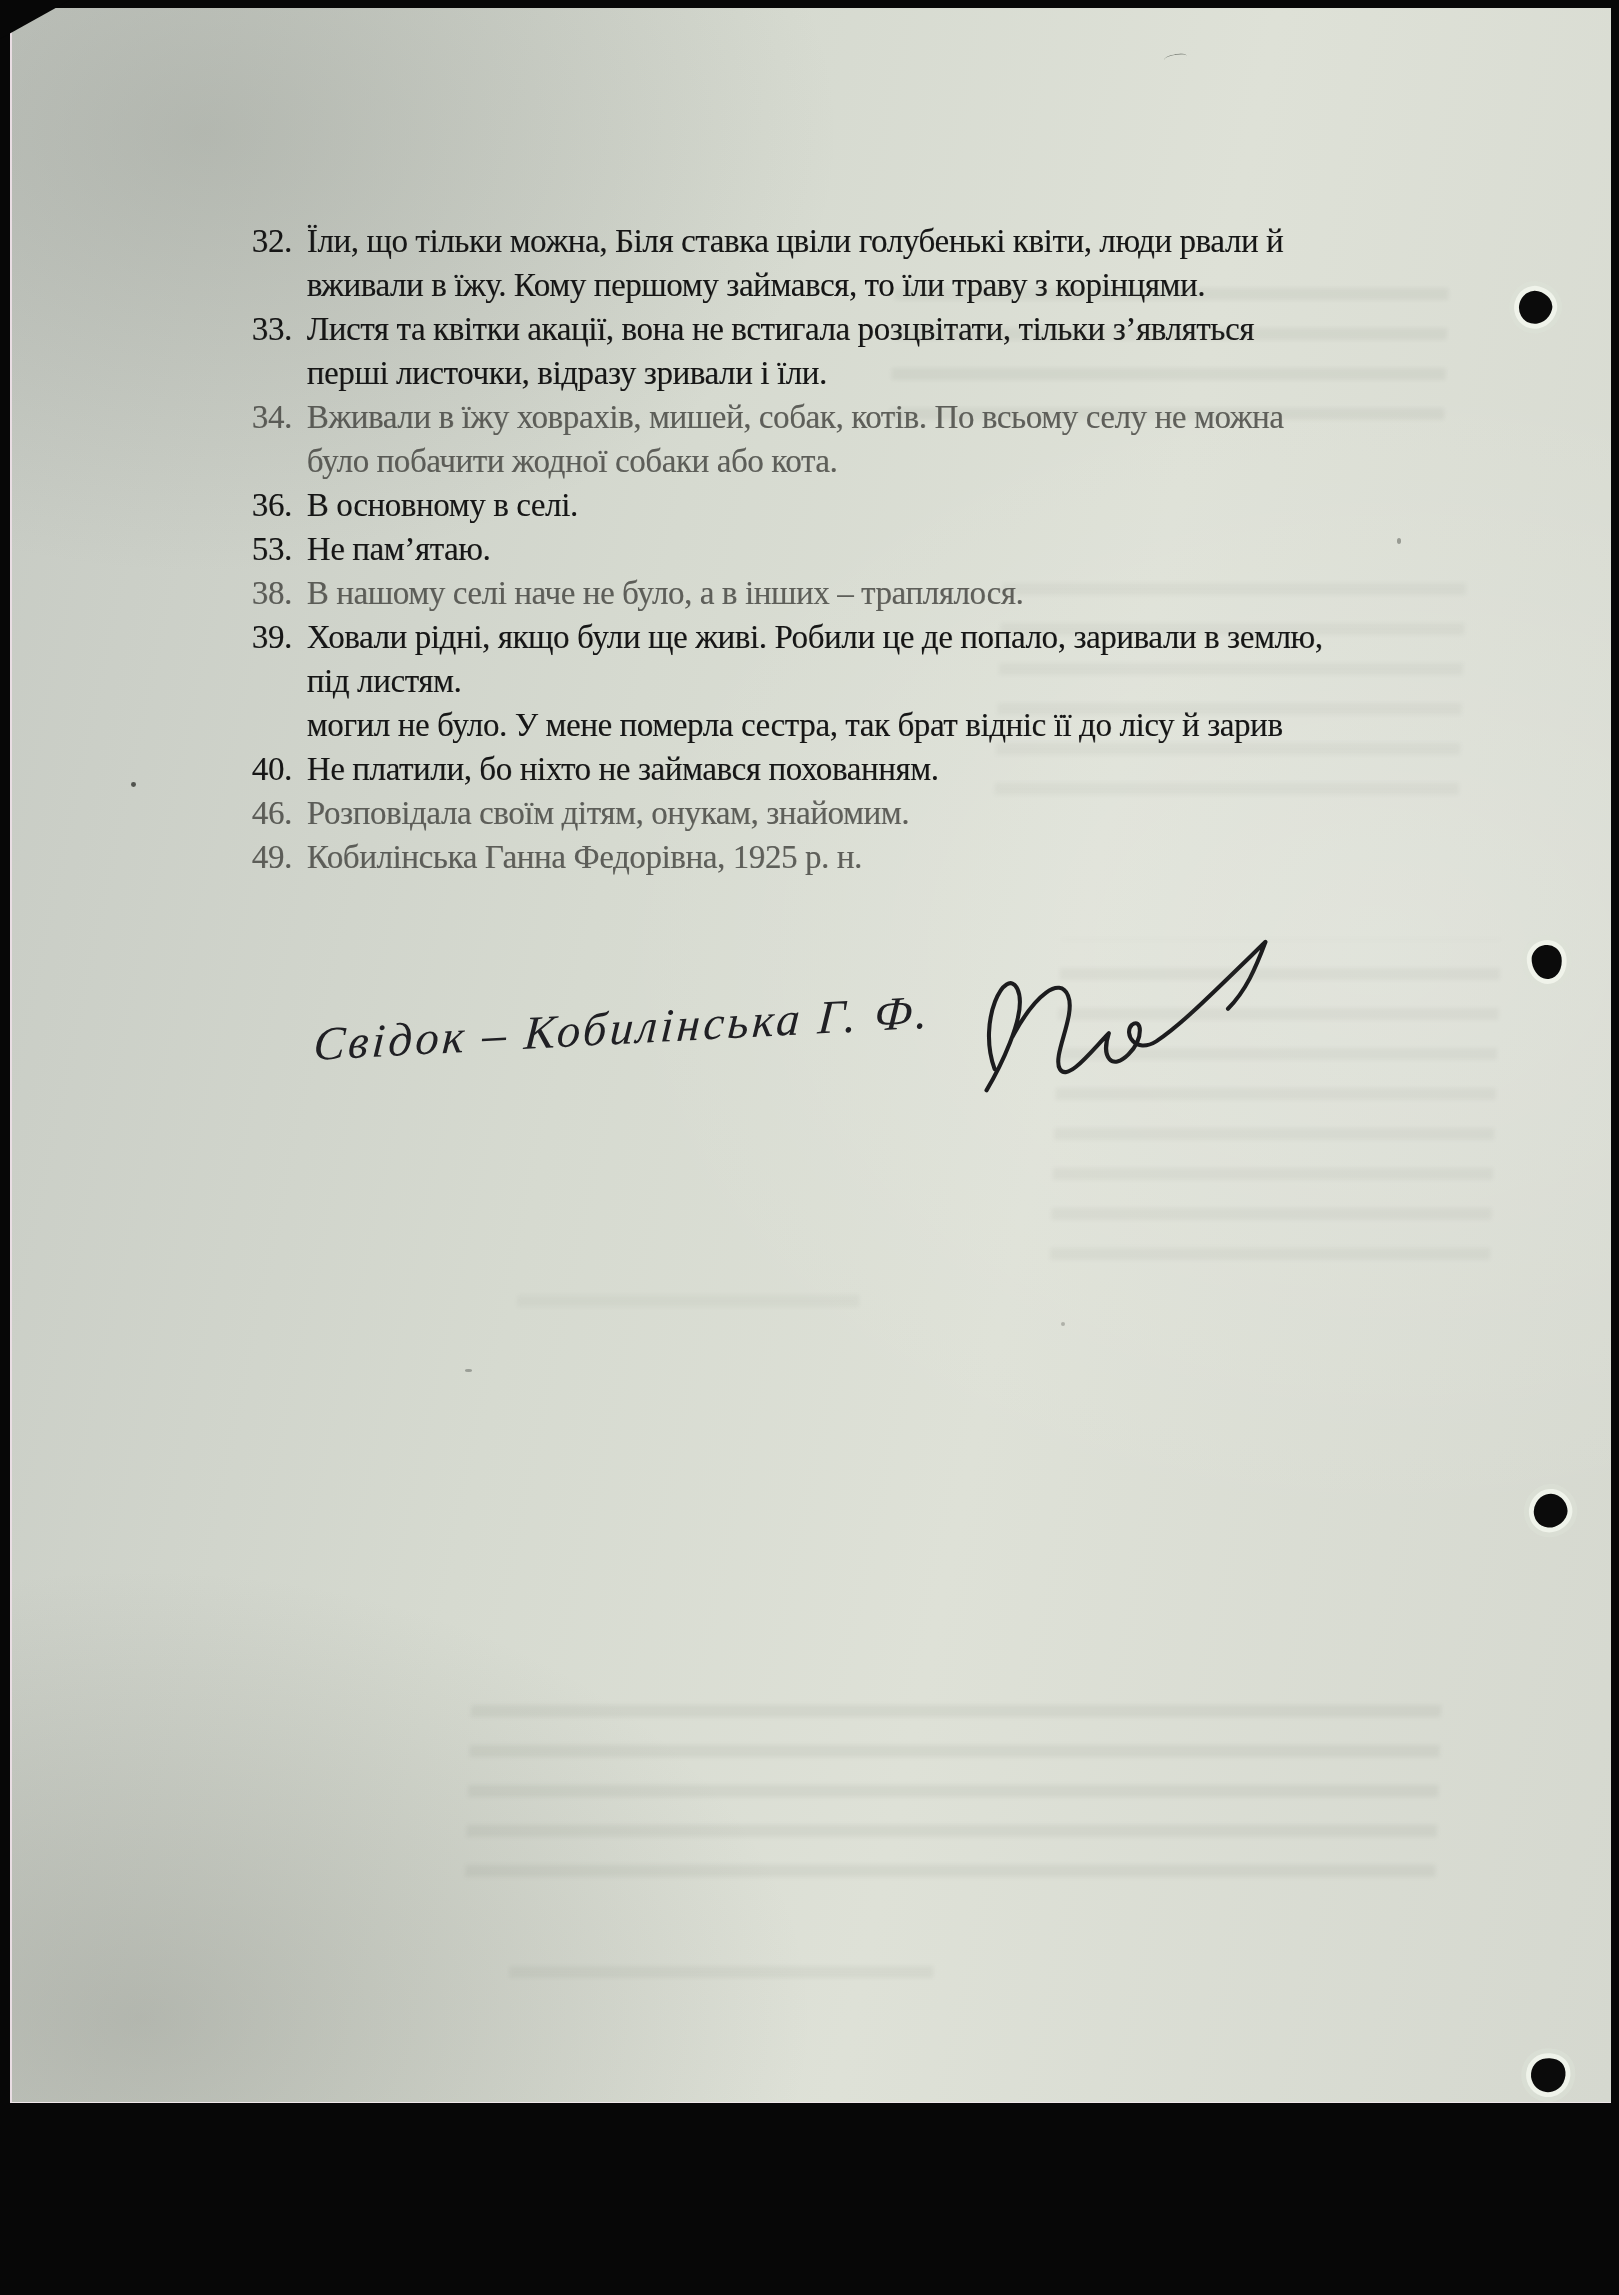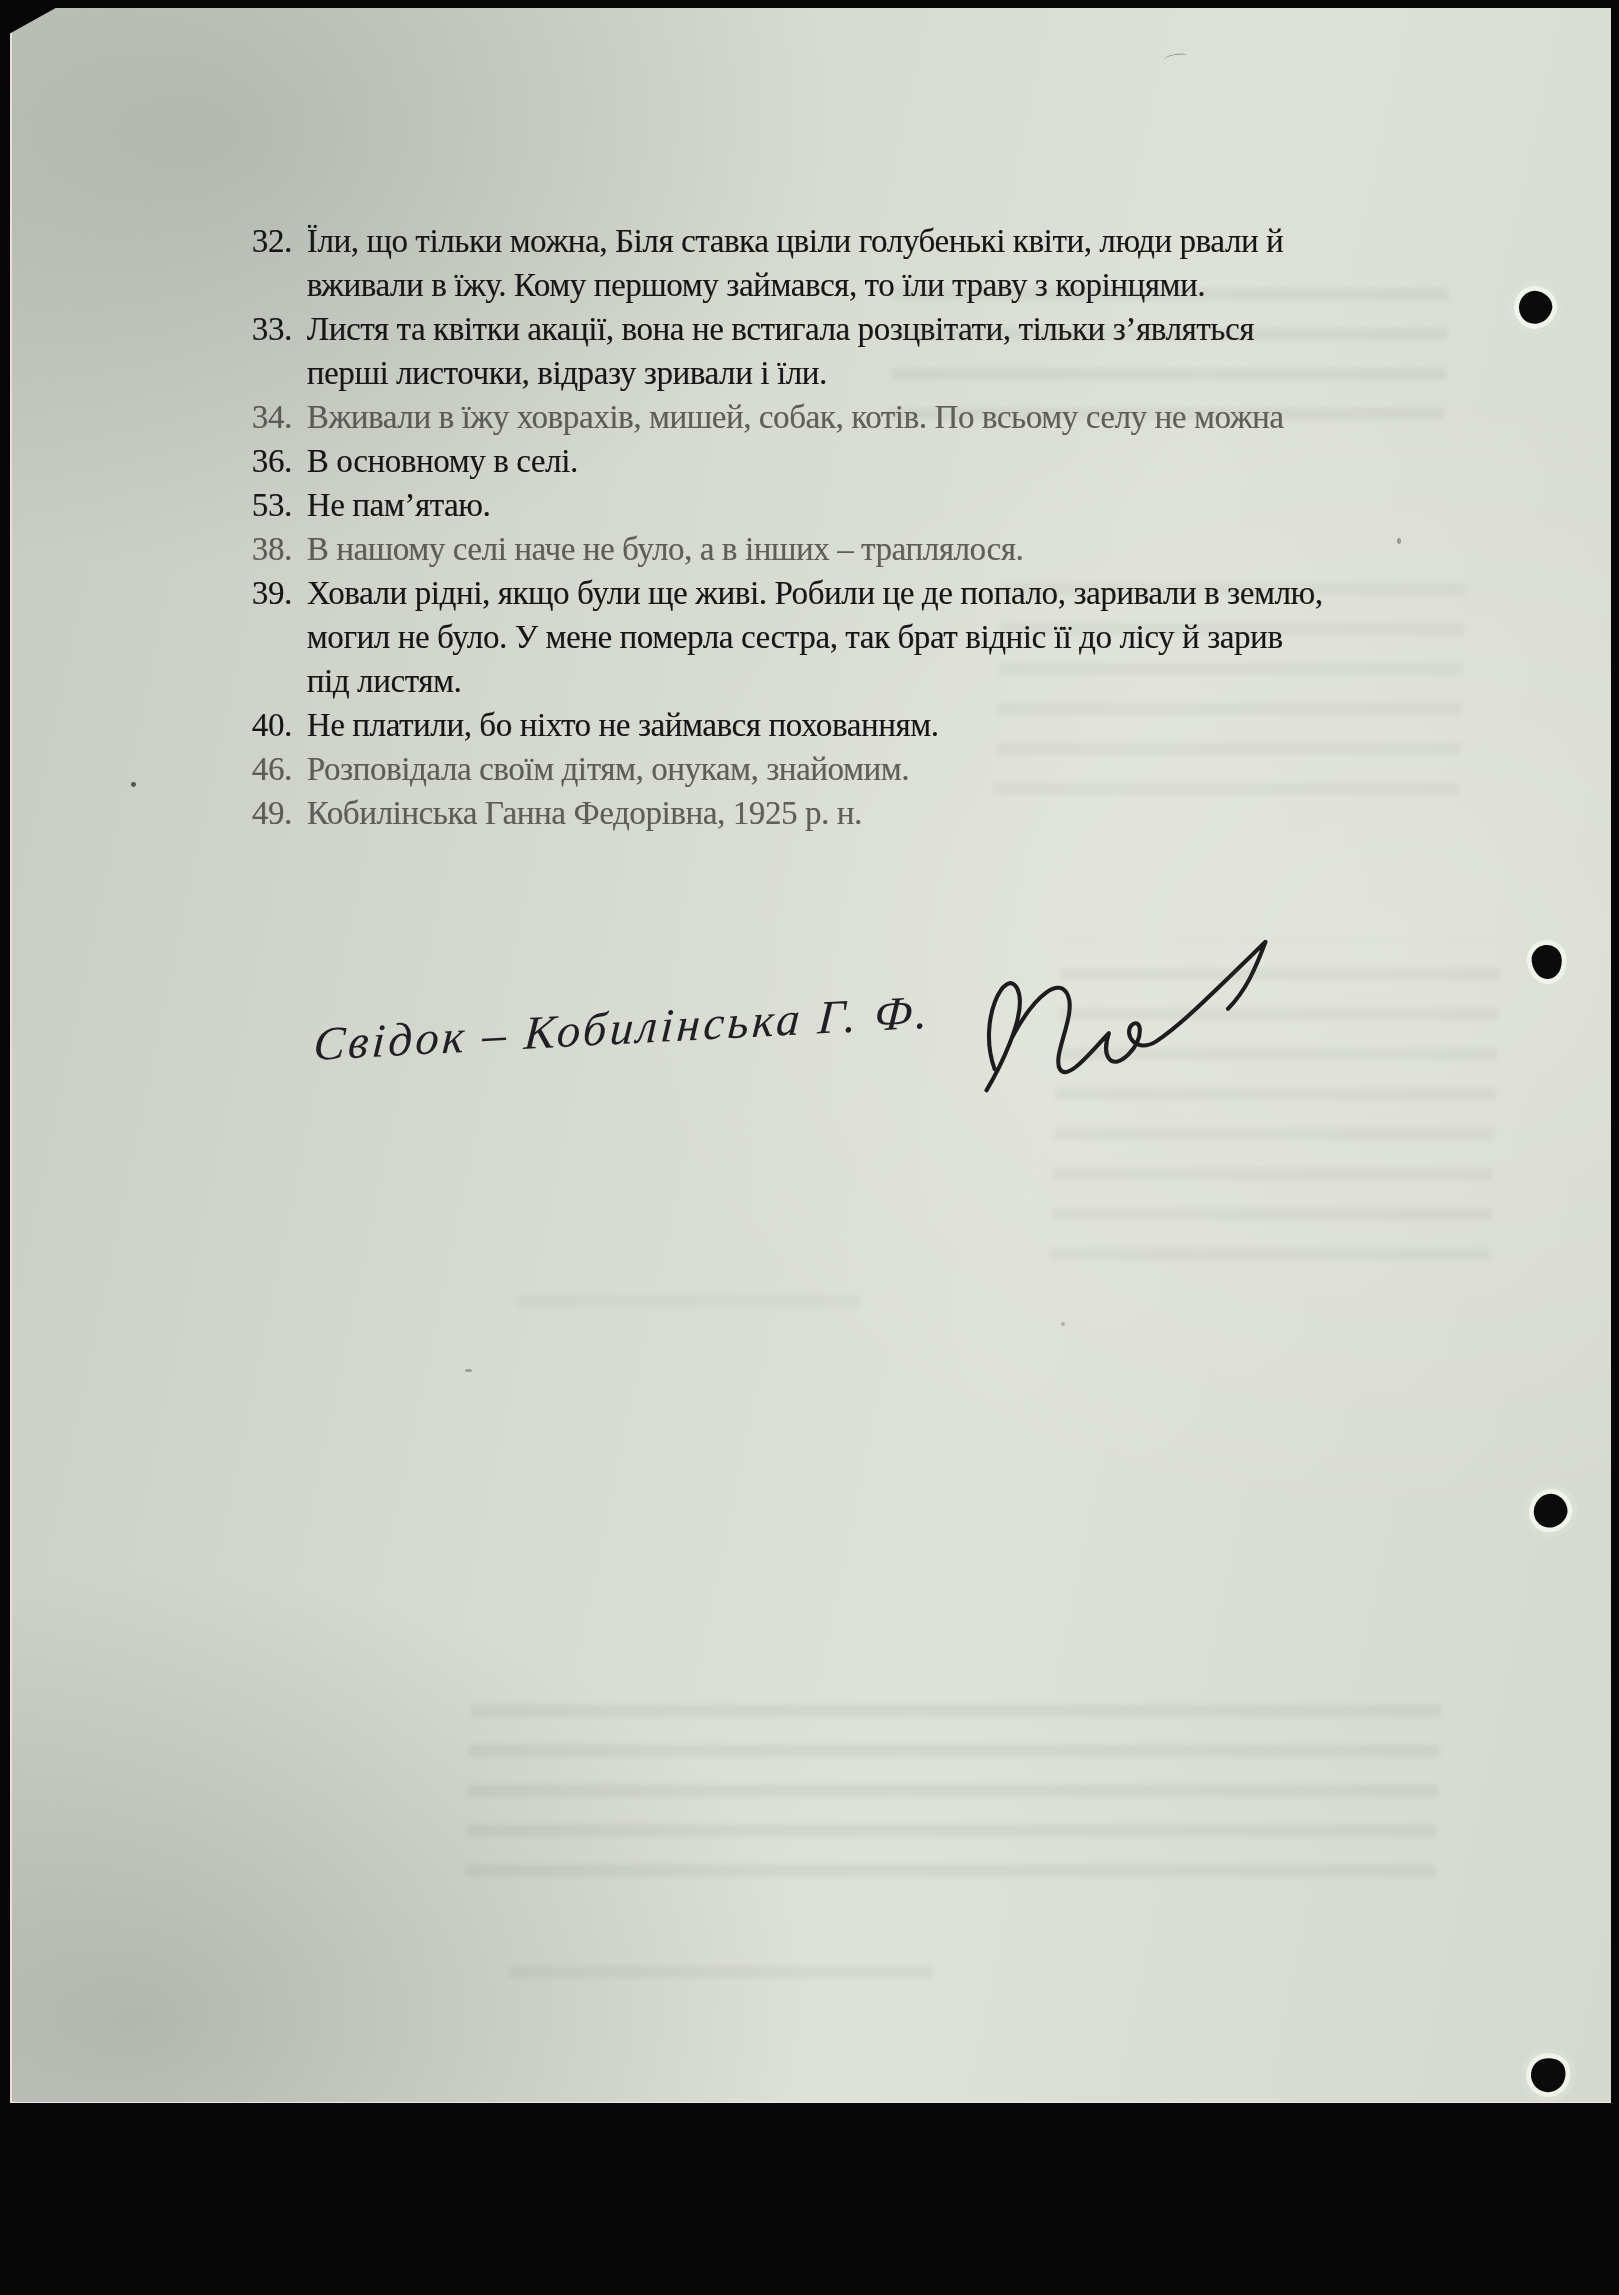--- a/index.html
+++ b/index.html
@@ -109,34 +109,35 @@
       <div class="item">
         <div class="line"><span class="num">32.</span><span>Їли, що тільки можна, Біля ставка цвіли голубенькі квіти, люди рвали й</span></div>
         <div class="line cont"><span>вживали в їжу. Кому першому займався, то їли траву з корінцями.</span></div>
       </div>
       <div class="item">
         <div class="line"><span class="num">33.</span><span>Листя та квітки акації, вона не встигала розцвітати, тільки з’являться</span></div>
         <div class="line cont"><span>перші листочки, відразу зривали і їли.</span></div>
       </div>
       <div class="item faded">
         <div class="line"><span class="num">34.</span><span>Вживали в їжу ховрахів, мишей, собак, котів. По всьому селу не можна</span></div>
+        <div class="line cont"><span>було побачити жодної собаки або кота.</span></div>
       </div>
       <div class="item">
         <div class="line"><span class="num">36.</span><span>В основному в селі.</span></div>
       </div>
       <div class="item">
         <div class="line"><span class="num">53.</span><span>Не пам’ятаю.</span></div>
       </div>
       <div class="item faded">
         <div class="line"><span class="num">38.</span><span>В нашому селі наче не було, а в інших – траплялося.</span></div>
       </div>
       <div class="item">
         <div class="line"><span class="num">39.</span><span>Ховали рідні, якщо були ще живі. Робили це де попало, заривали в землю,</span></div>
+        <div class="line cont"><span>під листям.</span></div>
         <div class="line cont"><span>могил не було. У мене померла сестра, так брат відніс її до лісу й зарив</span></div>
-        <div class="line cont"><span>під листям.</span></div>
       </div>
       <div class="item">
         <div class="line"><span class="num">40.</span><span>Не платили, бо ніхто не займався похованням.</span></div>
       </div>
       <div class="item faded">
         <div class="line"><span class="num">46.</span><span>Розповідала своїм дітям, онукам, знайомим.</span></div>
       </div>
       <div class="item faded">
         <div class="line"><span class="num">49.</span><span>Кобилінська Ганна Федорівна, 1925 р. н.</span></div>
       </div>

